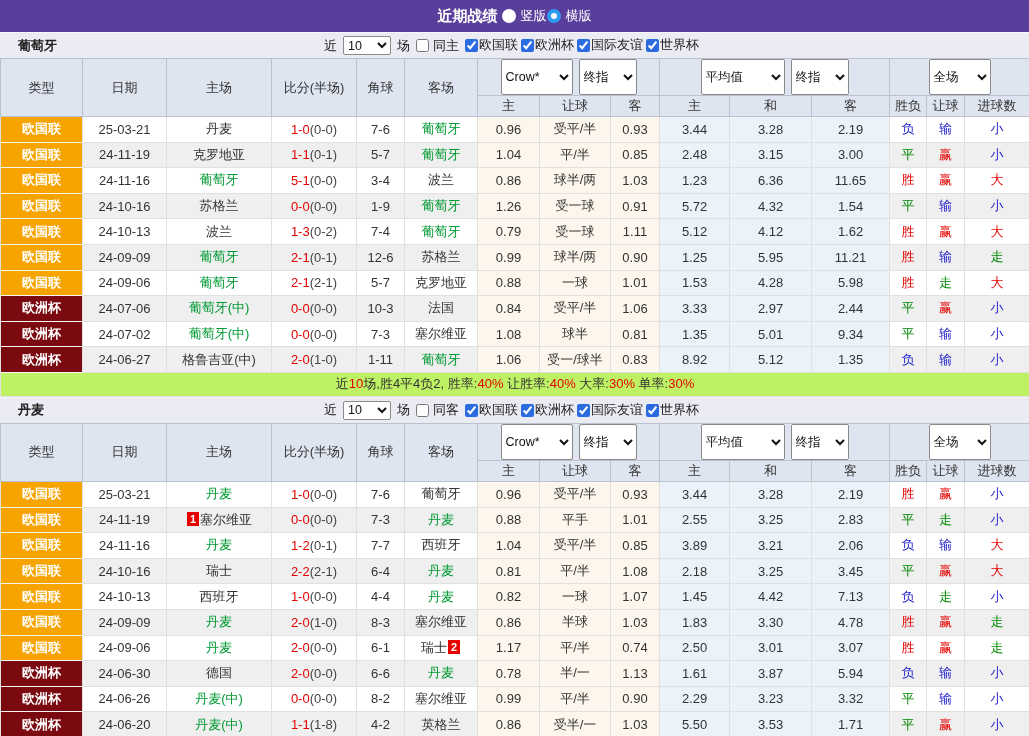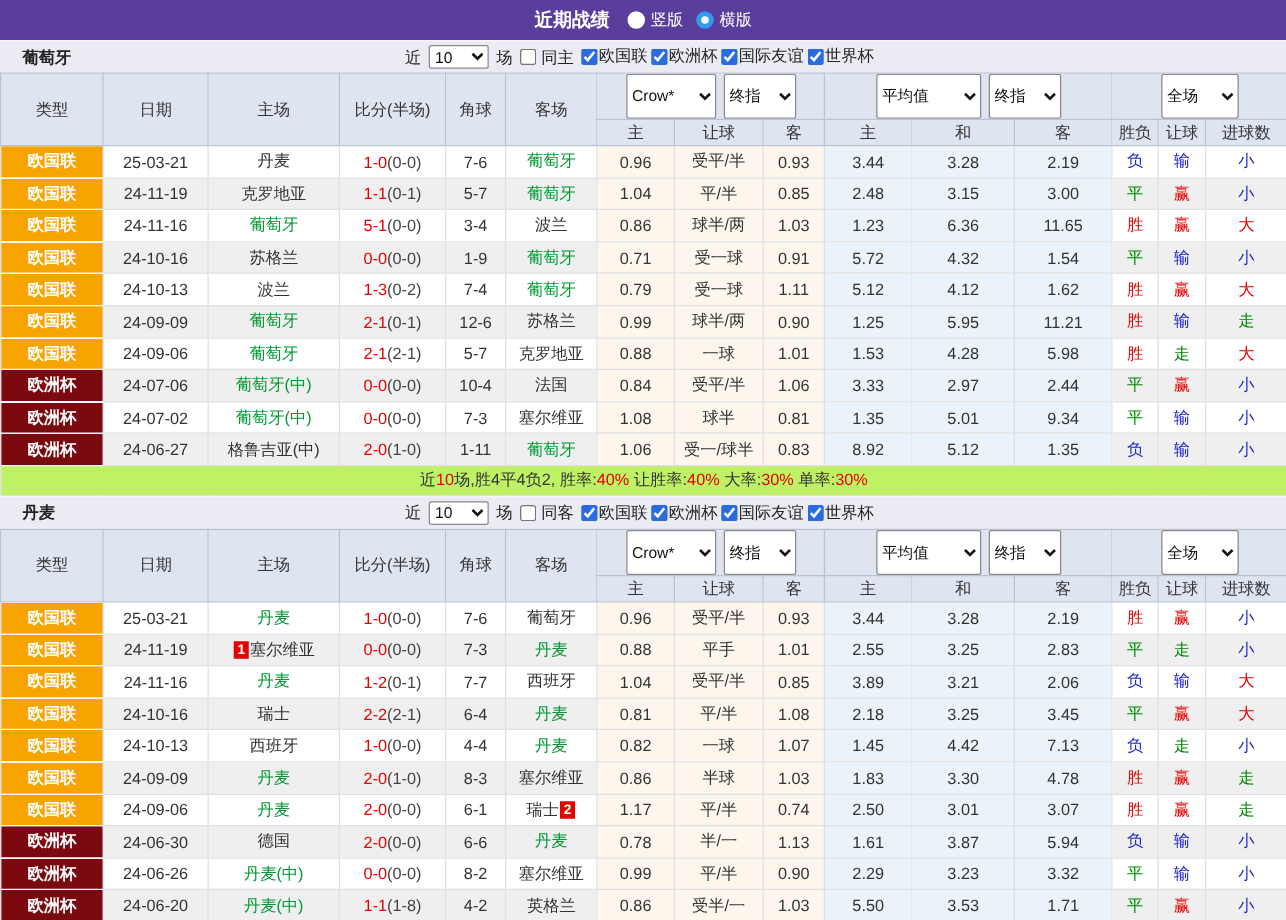--- a/index.html
+++ b/index.html
@@ -1,20 +1,20 @@
 <!DOCTYPE html>
 <html style="--purple: #5a3e9c; --red: #e60000; --green: #008800; --blue: #2222cc; --team-green: #009933; --cream: #fdf6ec; --lblue: #eaf3f9; --hdr-bg: #dfe5f0; --section-bg: #ebebf4; --alt: #efefef; --page-bg: #dbe2ec;"><head>
 <meta charset="utf-8">
 <style>
   * { box-sizing: border-box; }
   body { margin:0; font-family:"Liberation Sans","DejaVu Sans",sans-serif; }
   .page { width:1029px; height:736px; background:var(--page-bg,#dbe2ec); overflow:hidden; }
 
   
-  .topbar { height:32px; background:var(--purple,#5a3e9c); display:flex; align-items:center; justify-content:center; gap:10px; color:#fff; font-size:13px; }
+  .topbar { height:32px; background:var(--purple,#5a3e9c); display:flex; align-items:center; justify-content:center; color:#fff; font-size:13px; }
   .topbar .title { font-weight:bold; font-size:15px; margin-right:4px; }
   .radio-opt { display:inline-flex; align-items:center; gap:5px; cursor:pointer; }
   .rdot { width:14px; height:14px; border-radius:50%; background:#fff; display:inline-block; }
   .rdot.checked { border:4px solid #2e9bf0; background:#fff; }
 
   
   .section-bar { height:26px; background:var(--section-bg,#ebebf4); border-top:1px solid #f6f6fb; display:flex; align-items:center; font-size:13px; color:#222; }
   .team-title { font-weight:bold; margin-left:18px; }
   .filters { margin-left:auto; margin-right:330px; display:flex; align-items:center; gap:3px; white-space:nowrap; }
   .filters .comp { display:inline-flex; align-items:center; }
@@ -174,21 +174,21 @@
               <td style="color:#e60000">赢</td>
               <td style="color:#e60000">大</td>
             </tr>
             <tr>
               <td class="c-type" style="background:#f7a400">欧国联</td>
               <td>24-10-16</td>
               <td><span>苏格兰</span></td>
               <td><span class="ft">0-0</span><span class="ht">(0-0)</span></td>
               <td>1-9</td>
               <td><span style="color:var(--team-green)">葡萄牙</span></td>
-              <td class="cream">0.71</td>
+              <td class="cream">1.26</td>
               <td class="cream">受一球</td>
               <td class="cream">0.91</td>
               <td class="lblue">5.72</td>
               <td class="lblue">4.32</td>
               <td class="lblue">1.54</td>
               <td style="color:#008800">平</td>
               <td style="color:#2222cc">输</td>
               <td style="color:#2222cc">小</td>
             </tr>
             <tr>
@@ -240,21 +240,21 @@
               <td class="lblue">5.98</td>
               <td style="color:#e60000">胜</td>
               <td style="color:#008800">走</td>
               <td style="color:#e60000">大</td>
             </tr>
             <tr>
               <td class="c-type" style="background:#7a0a10">欧洲杯</td>
               <td>24-07-06</td>
               <td><span style="color:var(--team-green)">葡萄牙(中)</span></td>
               <td><span class="ft">0-0</span><span class="ht">(0-0)</span></td>
-              <td>10-4</td>
+              <td>10-3</td>
               <td><span>法国</span></td>
               <td class="cream">0.84</td>
               <td class="cream">受平/半</td>
               <td class="cream">1.06</td>
               <td class="lblue">3.33</td>
               <td class="lblue">2.97</td>
               <td class="lblue">2.44</td>
               <td style="color:#008800">平</td>
               <td style="color:#e60000">赢</td>
               <td style="color:#2222cc">小</td>

